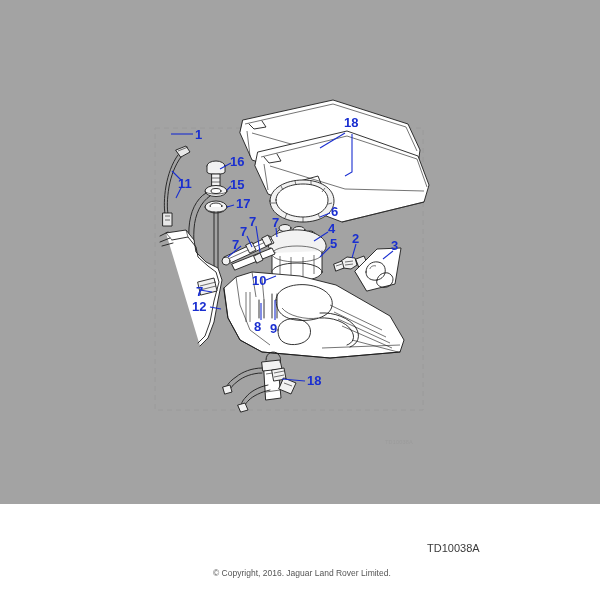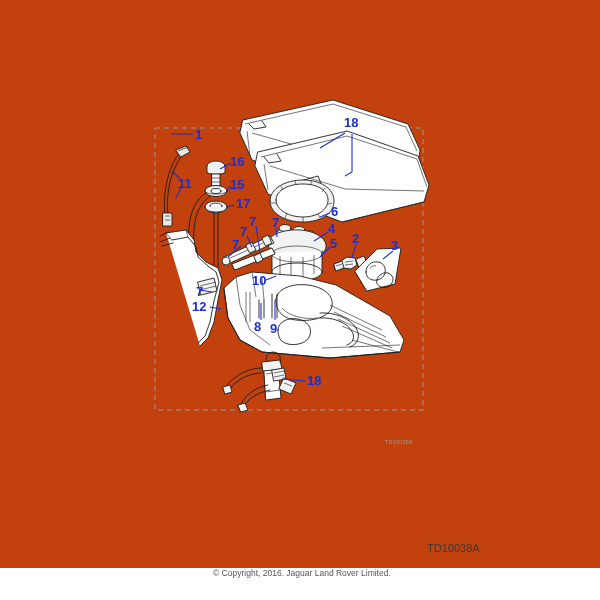--- a/index.html
+++ b/index.html
@@ -1,18 +1,18 @@
 <!DOCTYPE html>
 <html><head>
 <meta charset="utf-8">
 <style>
   html,body{margin:0;padding:0;background:#ffffff;}
   body{width:600px;height:600px;overflow:hidden;
        font-family:"Liberation Sans",sans-serif;}
-  #sheet{position:relative;width:600px;height:568px;background:#c2410c;}
+  #sheet{position:relative;width:600px;height:504px;background:#a3a3a3;}
   svg{display:block;}
   .callout{fill:#1a2fd0;font-family:"Liberation Sans",sans-serif;
            font-size:13px;font-weight:bold;}
   .leader{stroke:#1a2fd0;stroke-width:1.1;fill:none;}
   .ln{stroke:#1d1d1d;fill:none;stroke-width:0.9;stroke-linejoin:round;stroke-linecap:round;}
   .ln-t{stroke:#2a2a2a;fill:none;stroke-width:0.65;}
   .fillw{fill:#ffffff;}
   .fillg{fill:#f2f2f2;}
   .fillgg{fill:#e8e8e8;}
   .dashbox{stroke:#9a9a9a;stroke-width:1;fill:none;stroke-dasharray:5 4;}

